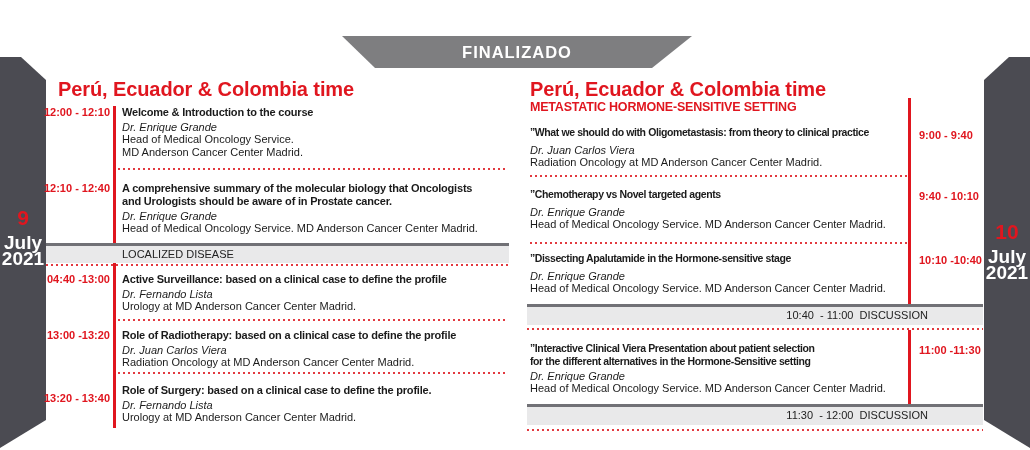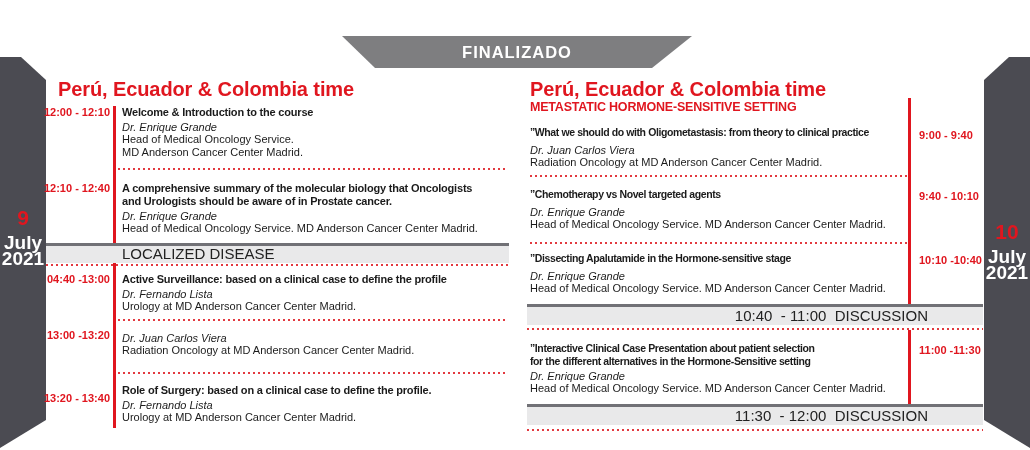--- a/index.html
+++ b/index.html
@@ -26,21 +26,21 @@
 
   
   .redline{position:absolute;width:3px;background:#e0161f;}
 
   
   .dotted{position:absolute;height:2px;
           background:repeating-linear-gradient(90deg,#e2393f 0,#e2393f 2px,transparent 2px,transparent 5px);}
 
   
   .graybar{position:absolute;background:#e9e9ea;border-top:3px solid #717176;
-           font-size:15px;color:#222;box-sizing:border-box;}
+           font-size:11px;color:#222;box-sizing:border-box;}
   .graybar span{white-space:pre;}
   .bar-left{left:46px;top:243px;width:463px;height:20px;line-height:16px;padding-left:76px;}
   .bar-right{left:527px;width:456px;height:21px;line-height:17px;text-align:right;padding-right:55px;}
 
   
   .time{position:absolute;color:#e0161f;font-weight:bold;font-size:11px;white-space:pre;}
   .time-l{left:26px;width:84px;text-align:right;}
   .time-r{left:919px;width:64px;text-align:left;}
   .sess{position:absolute;}
   .sess-l{left:122px;width:390px;}
@@ -119,20 +119,21 @@
 
   <div class="time time-l" style="top:273px;">04:40 -13:00</div>
   <div class="sess sess-l" style="top:273px;">
     <div class="s-title">Active Surveillance: based on a clinical case to define the profile</div>
     <div class="s-speaker">Dr. Fernando Lista</div>
     <div class="s-affil">Urology at MD Anderson Cancer Center Madrid.</div>
   </div>
 
   <div class="time time-l" style="top:329px;">13:00 -13:20</div>
   <div class="sess sess-l" style="top:329px;">
+    <div class="s-title">Role of Radiotherapy: based on a clinical case to define the profile</div>
     <div class="s-speaker">Dr. Juan Carlos Viera</div>
     <div class="s-affil">Radiation Oncology at MD Anderson Cancer Center Madrid.</div>
   </div>
 
   <div class="time time-l" style="top:392px;">13:20 - 13:40</div>
   <div class="sess sess-l" style="top:384px;">
     <div class="s-title">Role of Surgery: based on a clinical case to define the profile.</div>
     <div class="s-speaker">Dr. Fernando Lista</div>
     <div class="s-affil">Urology at MD Anderson Cancer Center Madrid.</div>
   </div>
@@ -153,19 +154,19 @@
 
   <div class="time time-r" style="top:254px;">10:10 -10:40</div>
   <div class="sess sess-r" style="top:252px;">
     <div class="s-title">”Dissecting Apalutamide in the Hormone-sensitive stage</div>
     <div class="s-speaker">Dr. Enrique Grande</div>
     <div class="s-affil">Head of Medical Oncology Service. MD Anderson Cancer Center Madrid.</div>
   </div>
 
   <div class="time time-r" style="top:344px;">11:00 -11:30</div>
   <div class="sess sess-r" style="top:342px;">
-    <div class="s-title">”Interactive Clinical Case Presentation about patient selection
+    <div class="s-title">”Interactive Clinical Viera Presentation about patient selection
 for the different alternatives in the Hormone-Sensitive setting</div>
     <div class="s-speaker" style="margin-top:2px;">Dr. Enrique Grande</div>
     <div class="s-affil">Head of Medical Oncology Service. MD Anderson Cancer Center Madrid.</div>
   </div>
 
 </div>
 
 </body></html>

